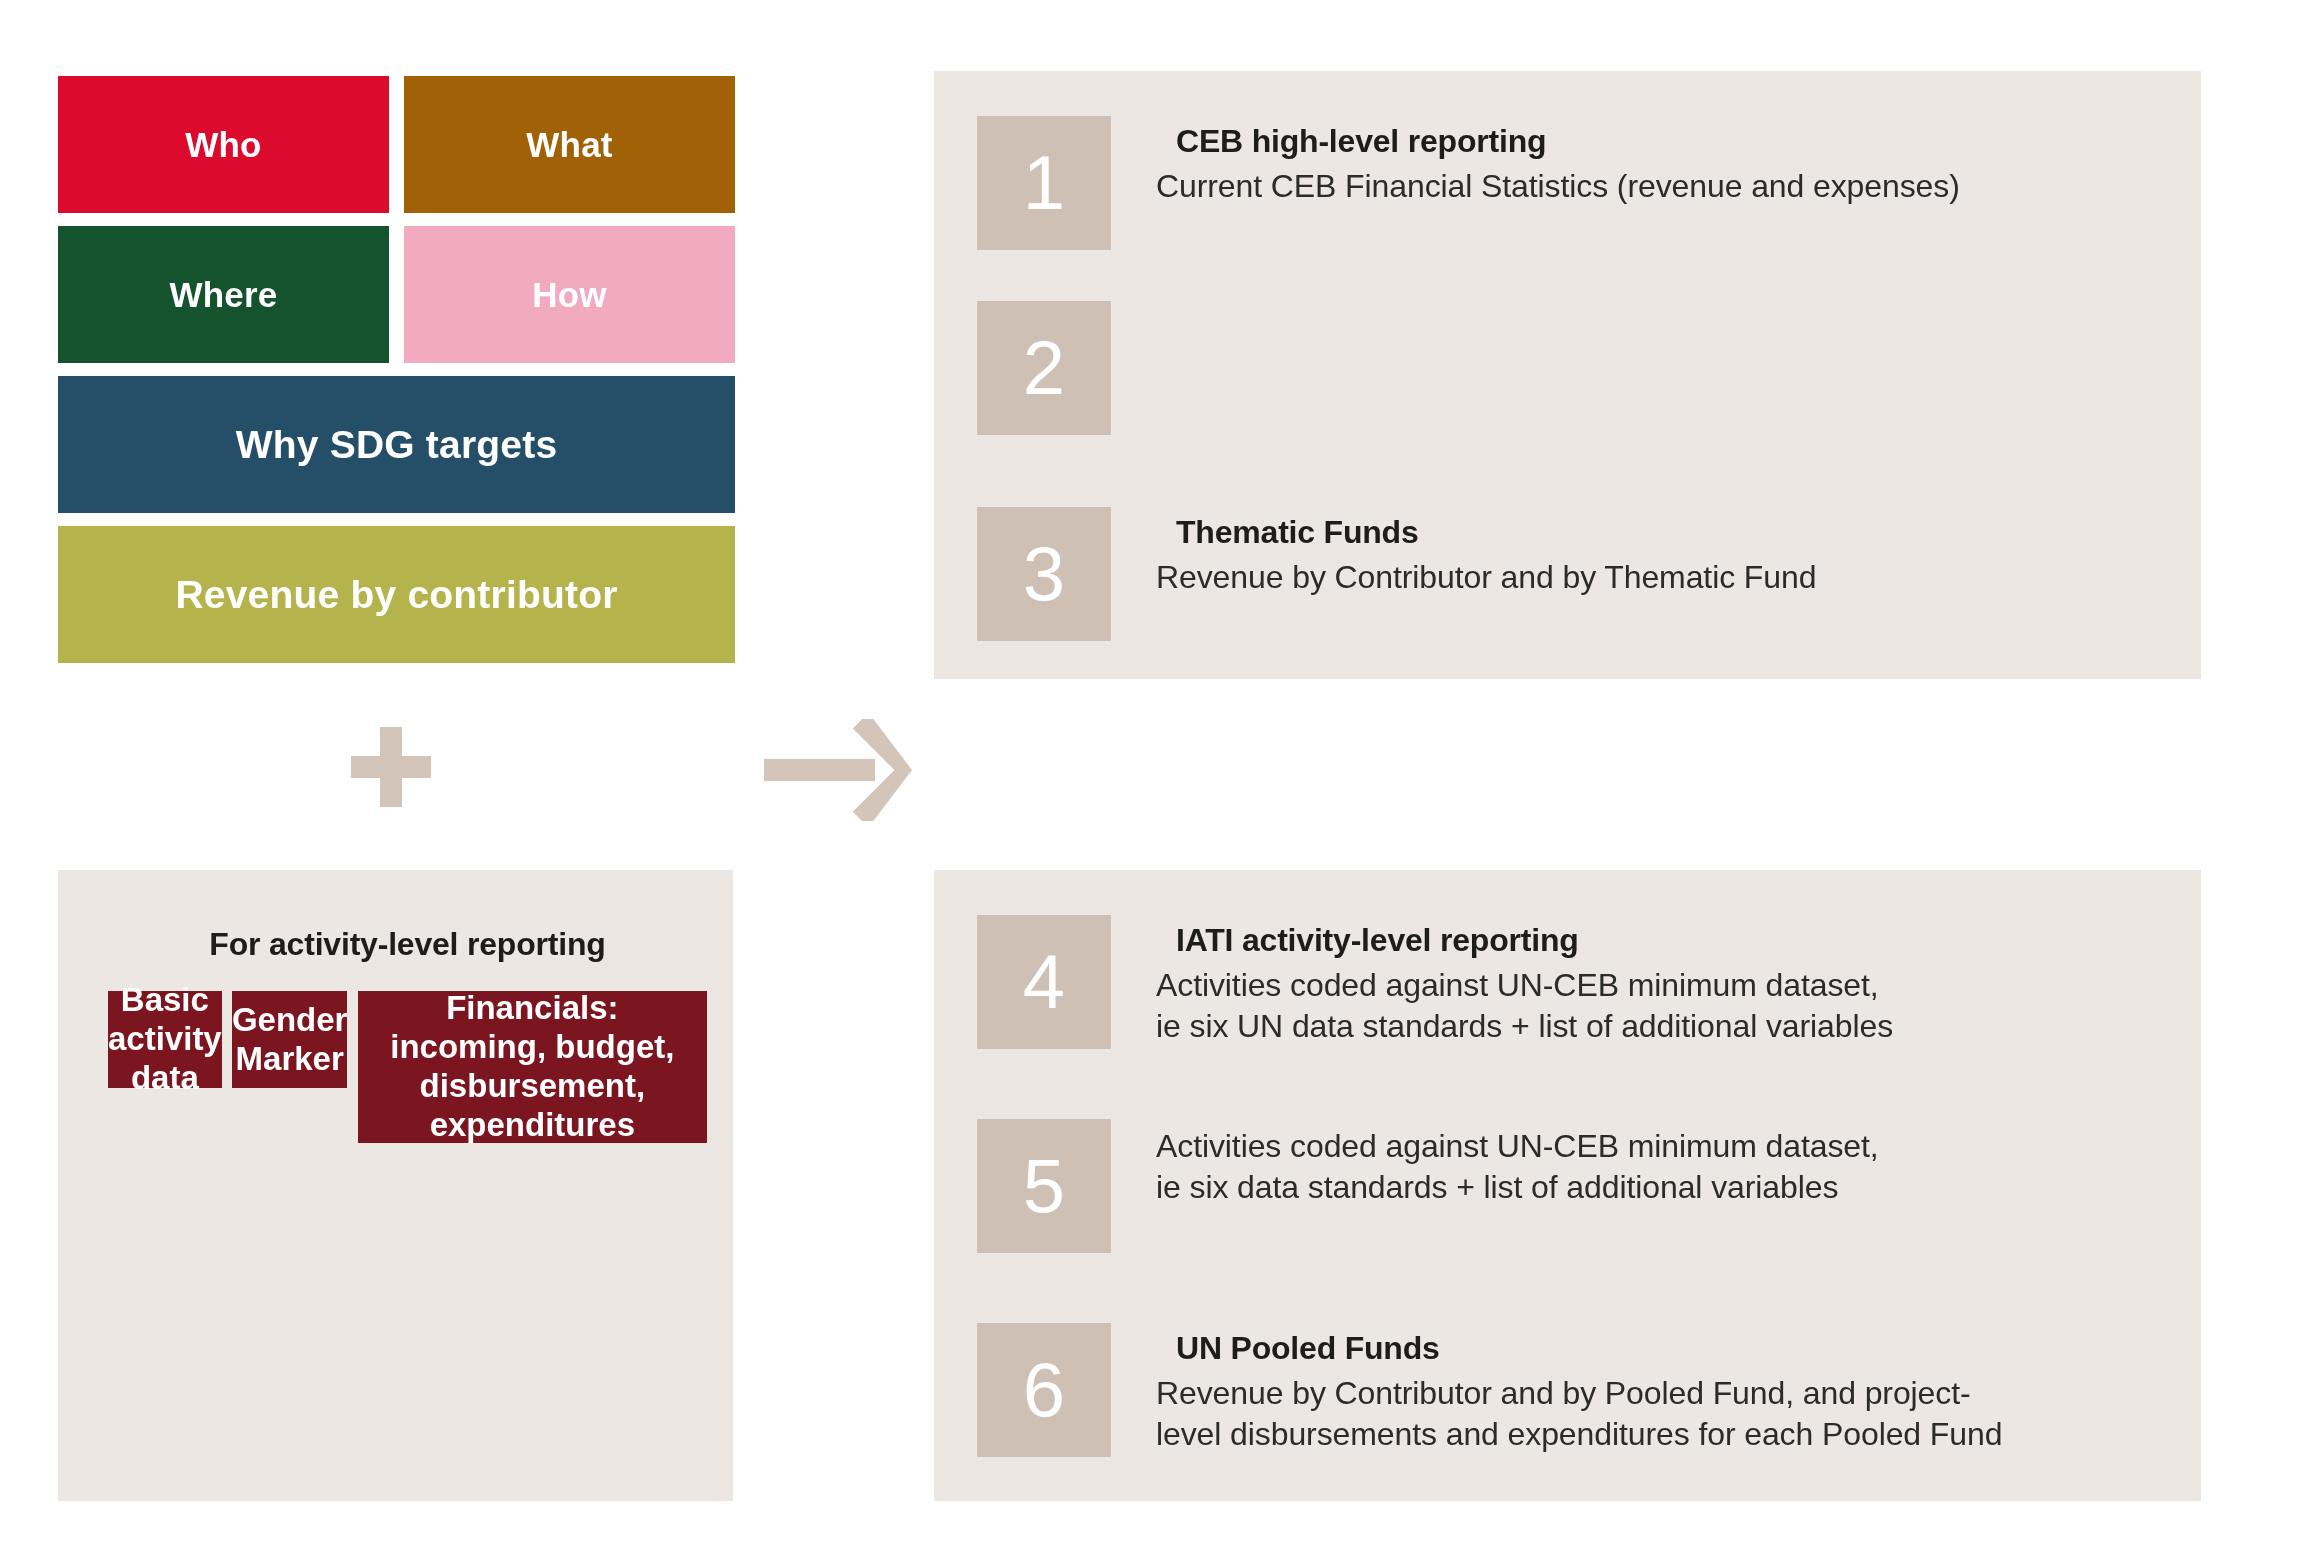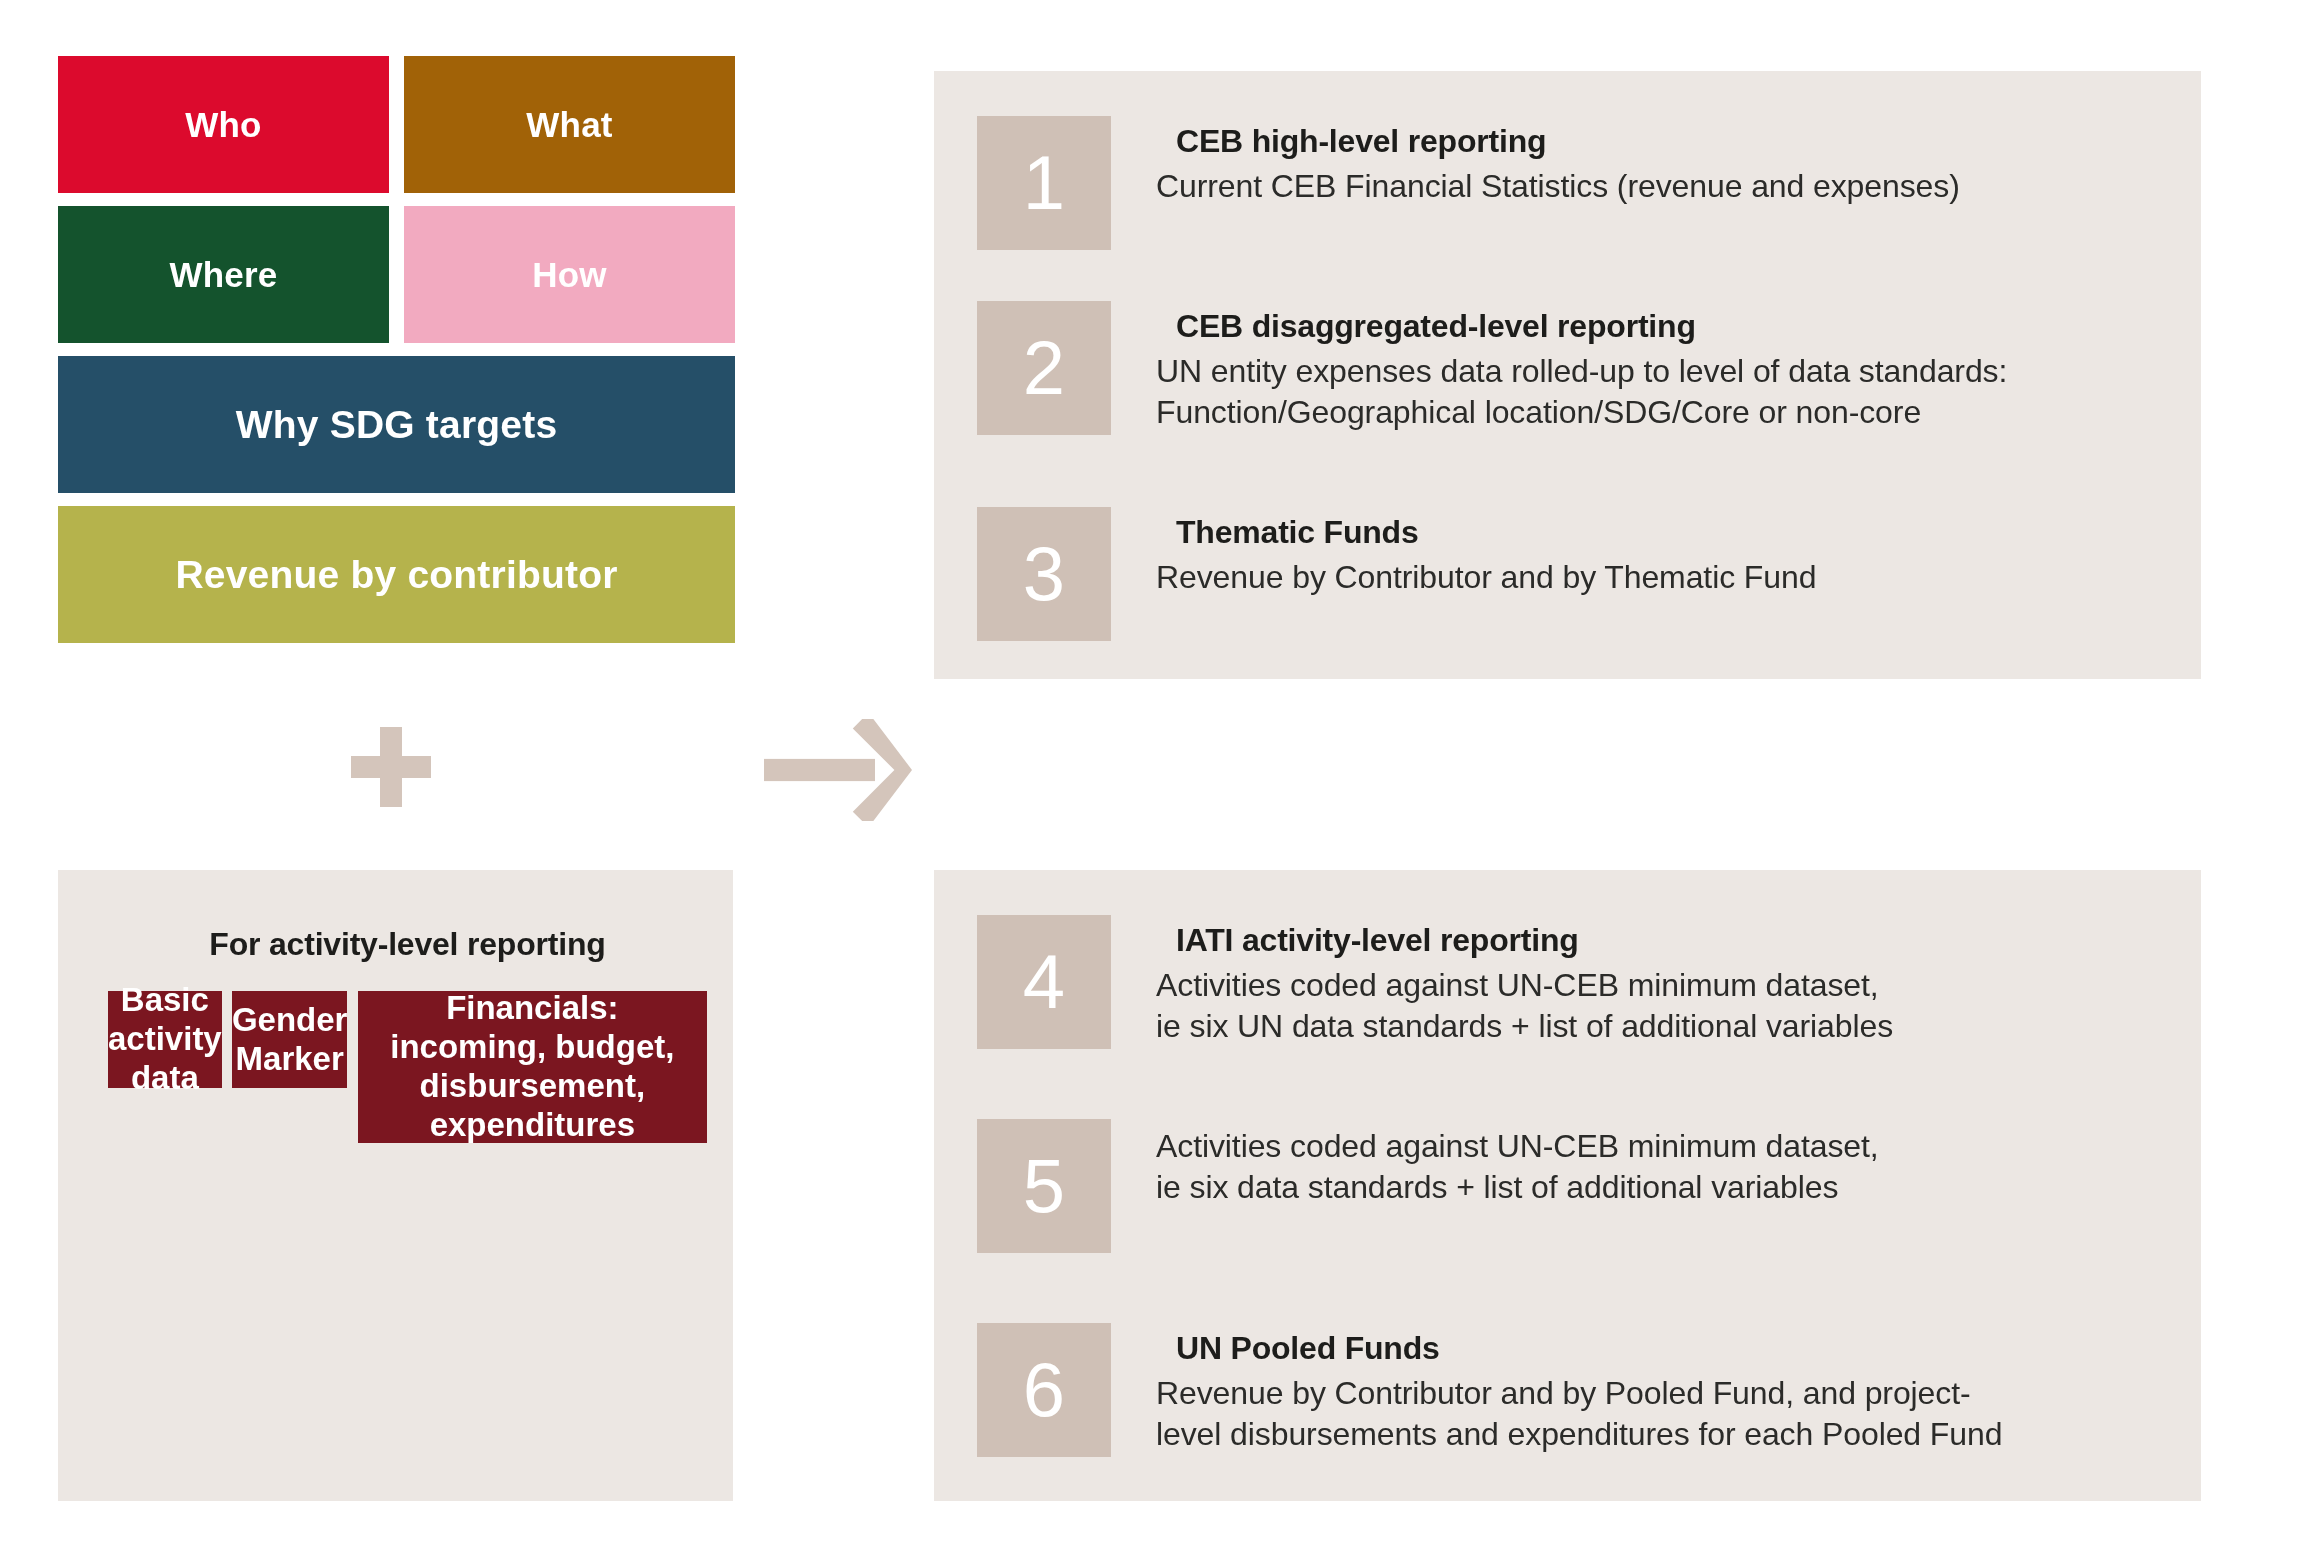--- a/index.html
+++ b/index.html
@@ -13,21 +13,21 @@
     position: relative;
     font-family: "Liberation Sans", sans-serif;
     color: #1d1d1b;
     overflow: hidden;
   }
 
   
   #left-col {
     position: absolute;
     left: 58px;
-    top: 56px;
+    top: 76px;
     width: 677px;
   }
 
   .qgrid {
     display: flex;
     flex-wrap: wrap;
     gap: 13px 15px;
   }
   .qbox {
     display: flex;
@@ -250,25 +250,20 @@
     <div class="step" id="step-1">
       <div class="step-num" style="background-color: rgb(207, 192, 182);">1</div>
       <div class="step-body">
         <div class="step-title">CEB high-level reporting</div>
         <div class="step-desc">Current CEB Financial Statistics (revenue and expenses)</div>
       </div>
     </div>
 
     <div class="step" id="step-2">
       <div class="step-num" style="background-color: rgb(207, 192, 182);">2</div>
-      <div class="step-body">
-        <div class="step-title">CEB disaggregated-level reporting</div>
-        <div class="step-desc">UN entity expenses data rolled-up to level of data standards:
-Function/Geographical location/SDG/Core or non-core</div>
-      </div>
     </div>
 
     <div class="step" id="step-3">
       <div class="step-num" style="background-color: rgb(207, 192, 182);">3</div>
       <div class="step-body">
         <div class="step-title">Thematic Funds</div>
         <div class="step-desc">Revenue by Contributor and by Thematic Fund</div>
       </div>
     </div>
 

